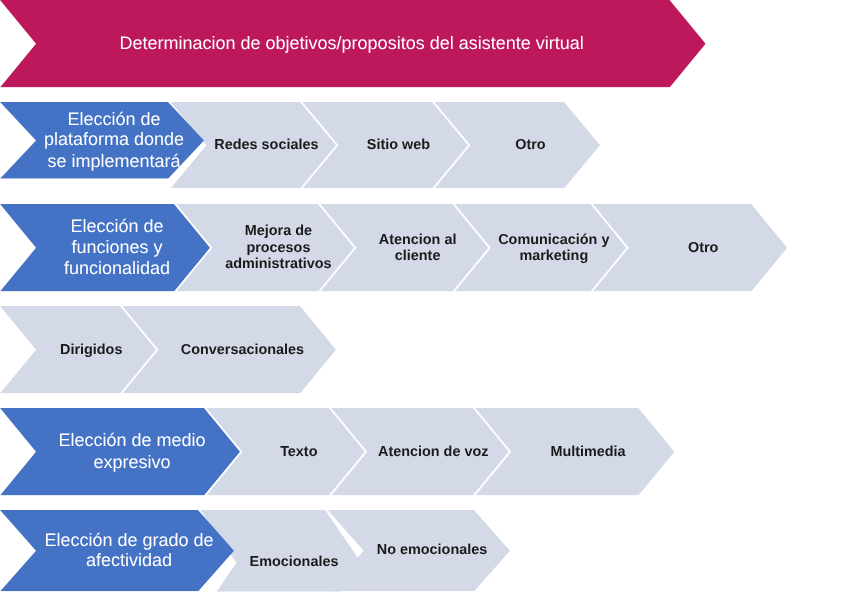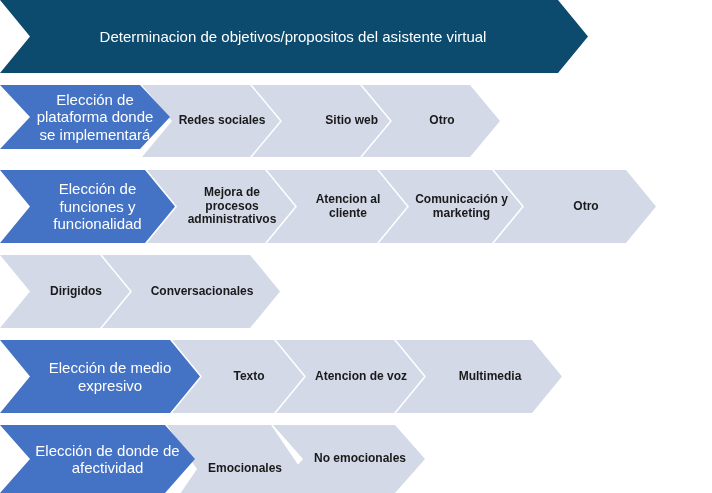--- a/index.html
+++ b/index.html
@@ -74,21 +74,21 @@
   }
 
   .chev .label {
     display: block;
     width: 100%;
   }
 
   
   .chev.banner {
     color: #FFFFFF;
-    background: #0c4a6e;
+    background: #be185d;
     font-size: 15px;
     padding-left: 28px;
     padding-right: 30px;
   }
 </style>
 </head>
 <body>
 
 <div id="diagram">
 
@@ -98,21 +98,21 @@
     </div>
   </div>
 
   <div class="row" style="top:85px; height:72px;">
     <div class="chev lead" style="width:170px; height:64px; margin-right:-28px; z-index:6;">
       <span class="label">Elección de plataforma donde se implementará</span>
     </div>
     <div class="chev opt" style="width:138px; height:72px; margin-right:-28px; z-index:5;">
       <span class="label">Redes sociales</span>
     </div>
-    <div class="chev opt" style="width:138px; height:72px; margin-right:-28px; z-index:4;text-align:right;">
+    <div class="chev opt" style="width:138px; height:72px; margin-right:-28px; z-index:4;">
       <span class="label">Sitio web</span>
     </div>
     <div class="chev opt" style="width:138px; height:72px; z-index:3;">
       <span class="label">Otro</span>
     </div>
   </div>
 
   <div class="row" style="top:170px; height:73px;">
     <div class="chev lead" style="width:175px; height:73px; margin-right:-28px; z-index:6;">
       <span class="label">Elección de funciones y funcionalidad</span>
@@ -150,21 +150,21 @@
     <div class="chev opt" style="width:148px; height:73px; margin-right:-28px; z-index:4;">
       <span class="label">Atencion de voz</span>
     </div>
     <div class="chev opt" style="width:166px; height:73px; z-index:3;">
       <span class="label">Multimedia</span>
     </div>
   </div>
 
   <div class="row" style="top:425px; height:68px;">
     <div class="chev lead" style="width:195px; height:68px; margin-right:-28px; z-index:6;">
-      <span class="label">Elección de donde de afectividad</span>
+      <span class="label">Elección de grado de afectividad</span>
     </div>
     <div class="chev opt" style="width:134px; height:88px; margin-right:-28px; z-index:5;">
       <span class="label">Emocionales</span>
     </div>
     <div class="chev opt" style="width:152px; height:68px; z-index:4;">
       <span class="label">No emocionales</span>
     </div>
   </div>
 
 </div>

